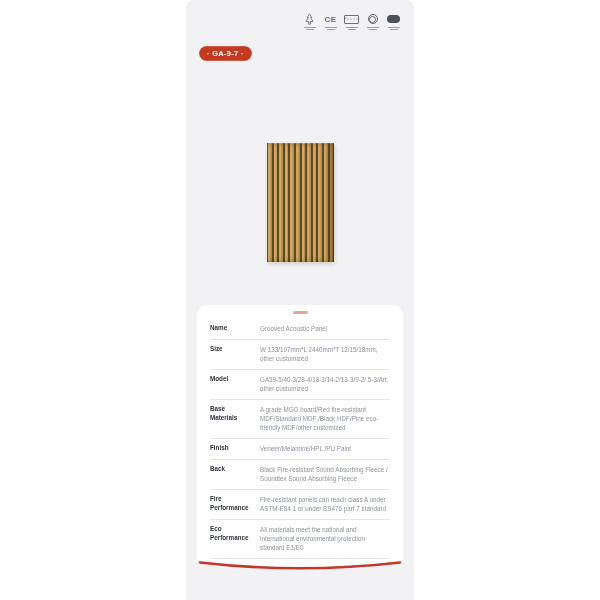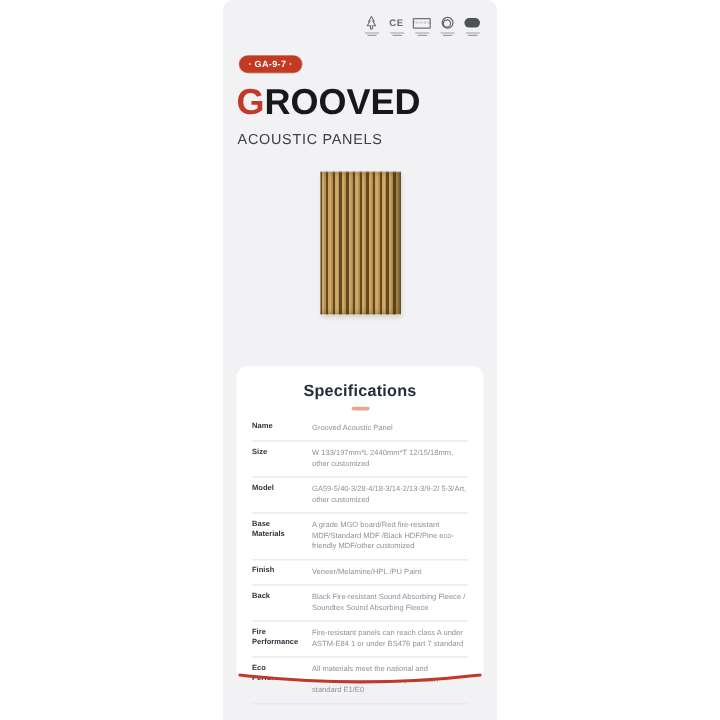--- a/index.html
+++ b/index.html
@@ -125,28 +125,25 @@
           </span>
         <span class="cap">
             <i class="l1"></i>
             <i class="l2"></i>
           </span>
       </div>
     </div>
 
     <div class="model-badge">· GA-9-7 ·</div>
 
-    <div class="title"><span class="g">G</span><span>ROOVED</span></div>
 
-    <div class="subtitle">ACOUSTIC PANELS</div>
 
     <div class="panel"></div>
 
     <div class="spec-card">
-      <div class="spec-heading">Specifications</div>
       <div class="spec-dash"></div>
       <div class="spec-table">
         <div class="spec-row">
           <div class="spec-label">Name</div>
           <div class="spec-value">Grooved Acoustic Panel</div>
         </div>
         <div class="spec-row">
           <div class="spec-label">Size</div>
           <div class="spec-value">W 133/197mm*L 2440mm*T 12/15/18mm, other customized</div>
         </div>

